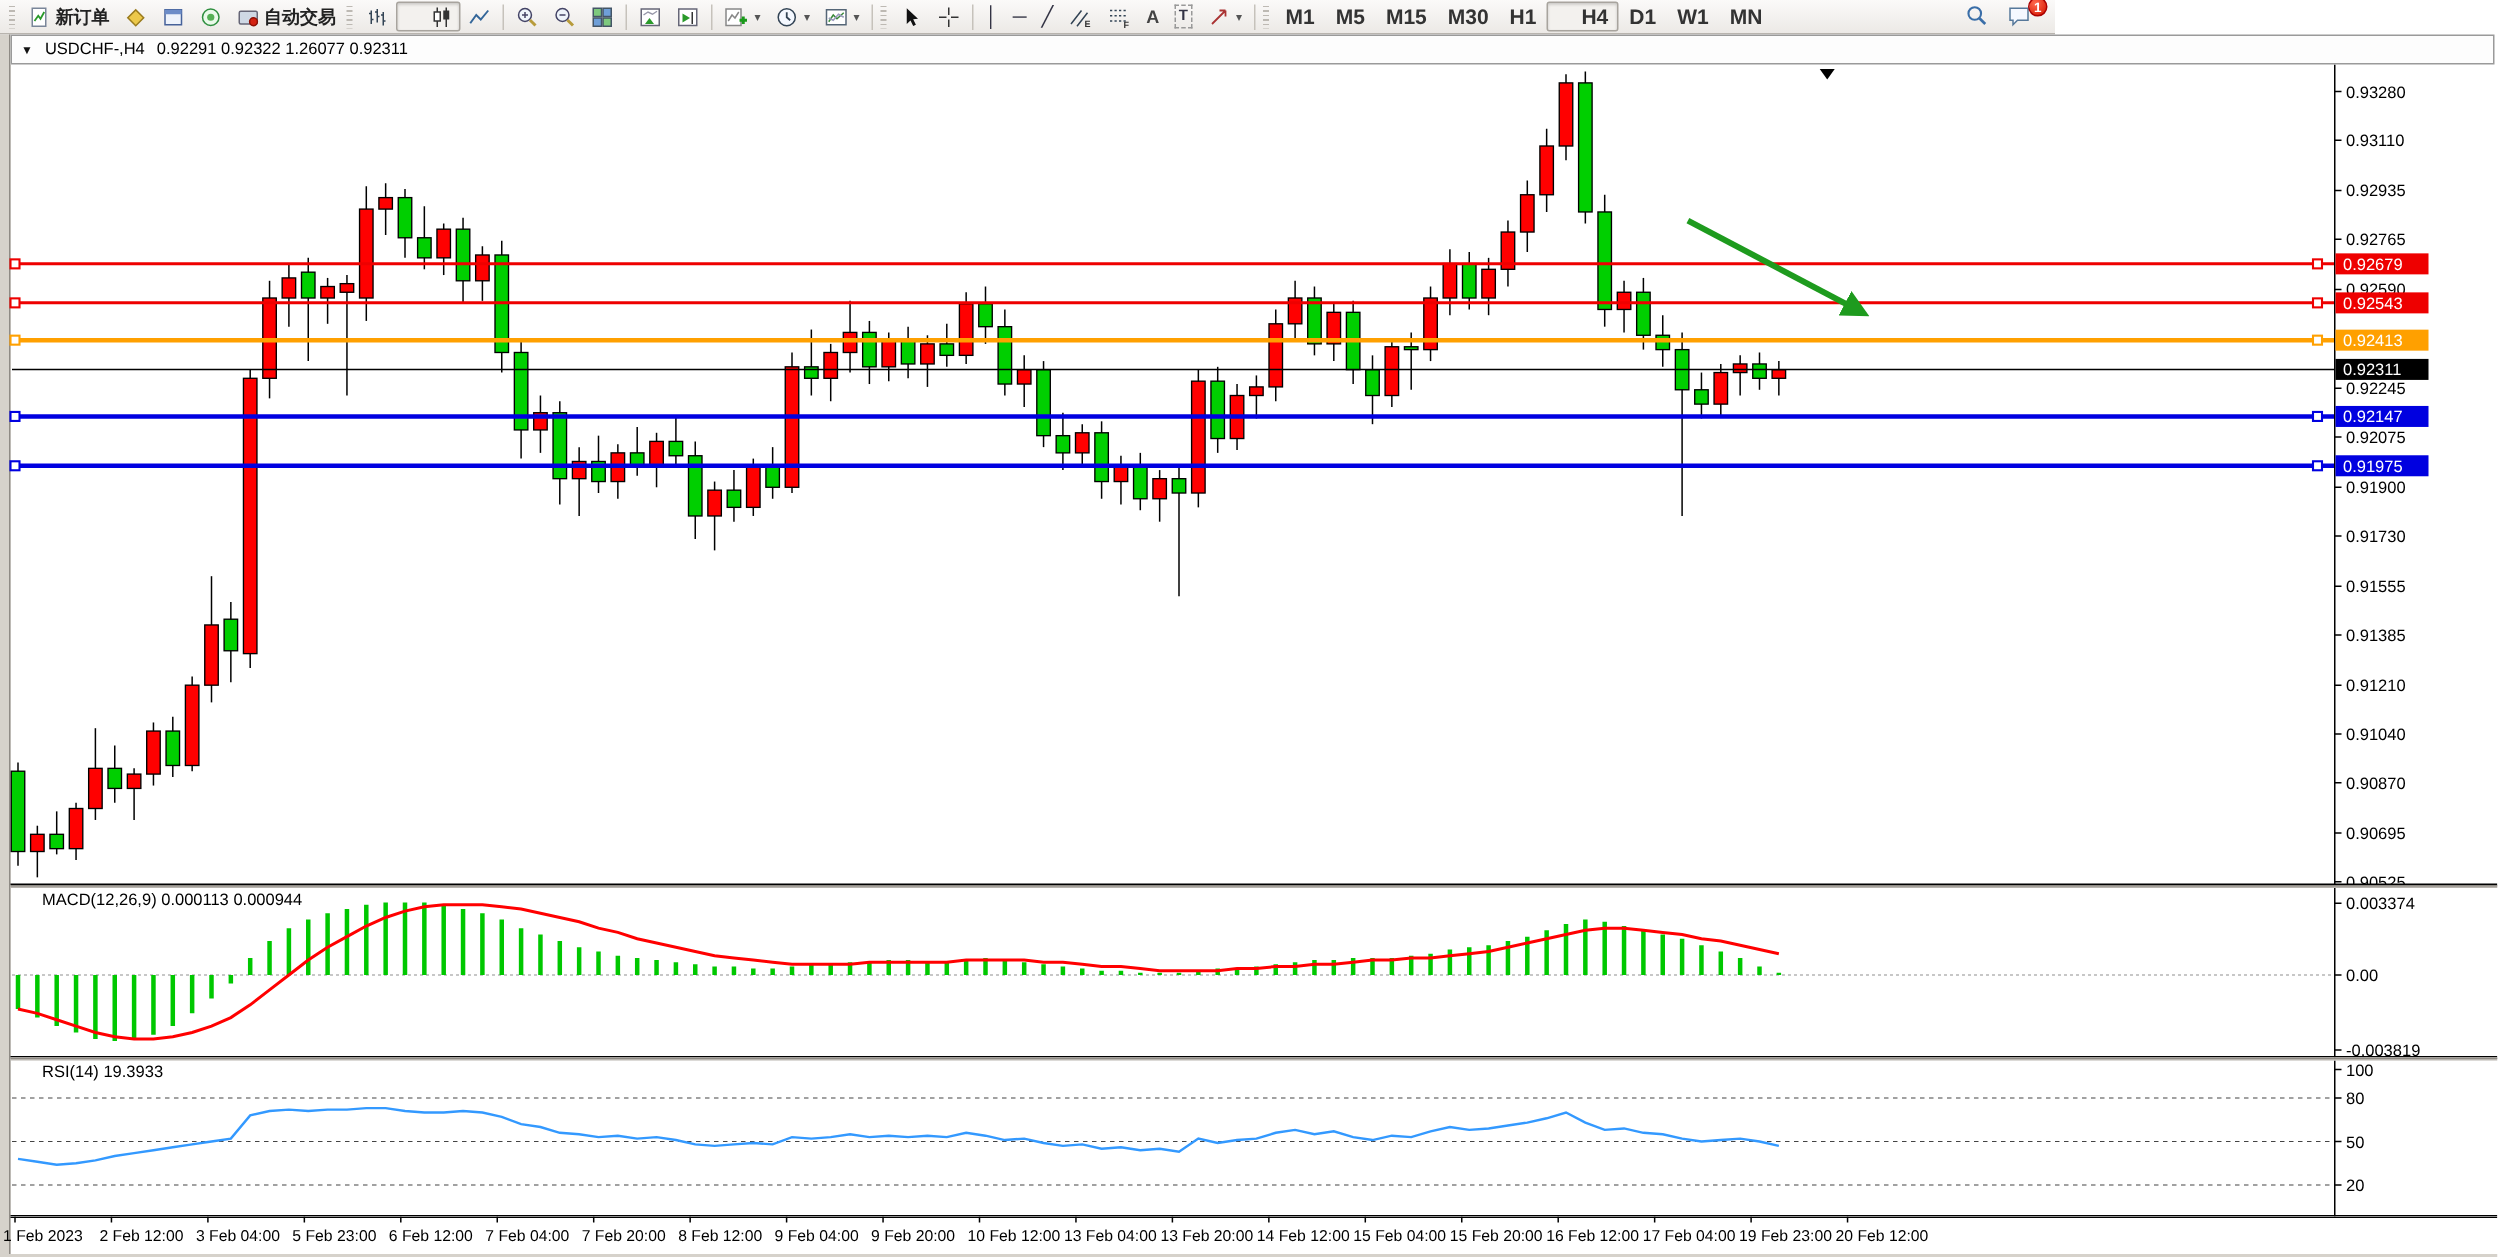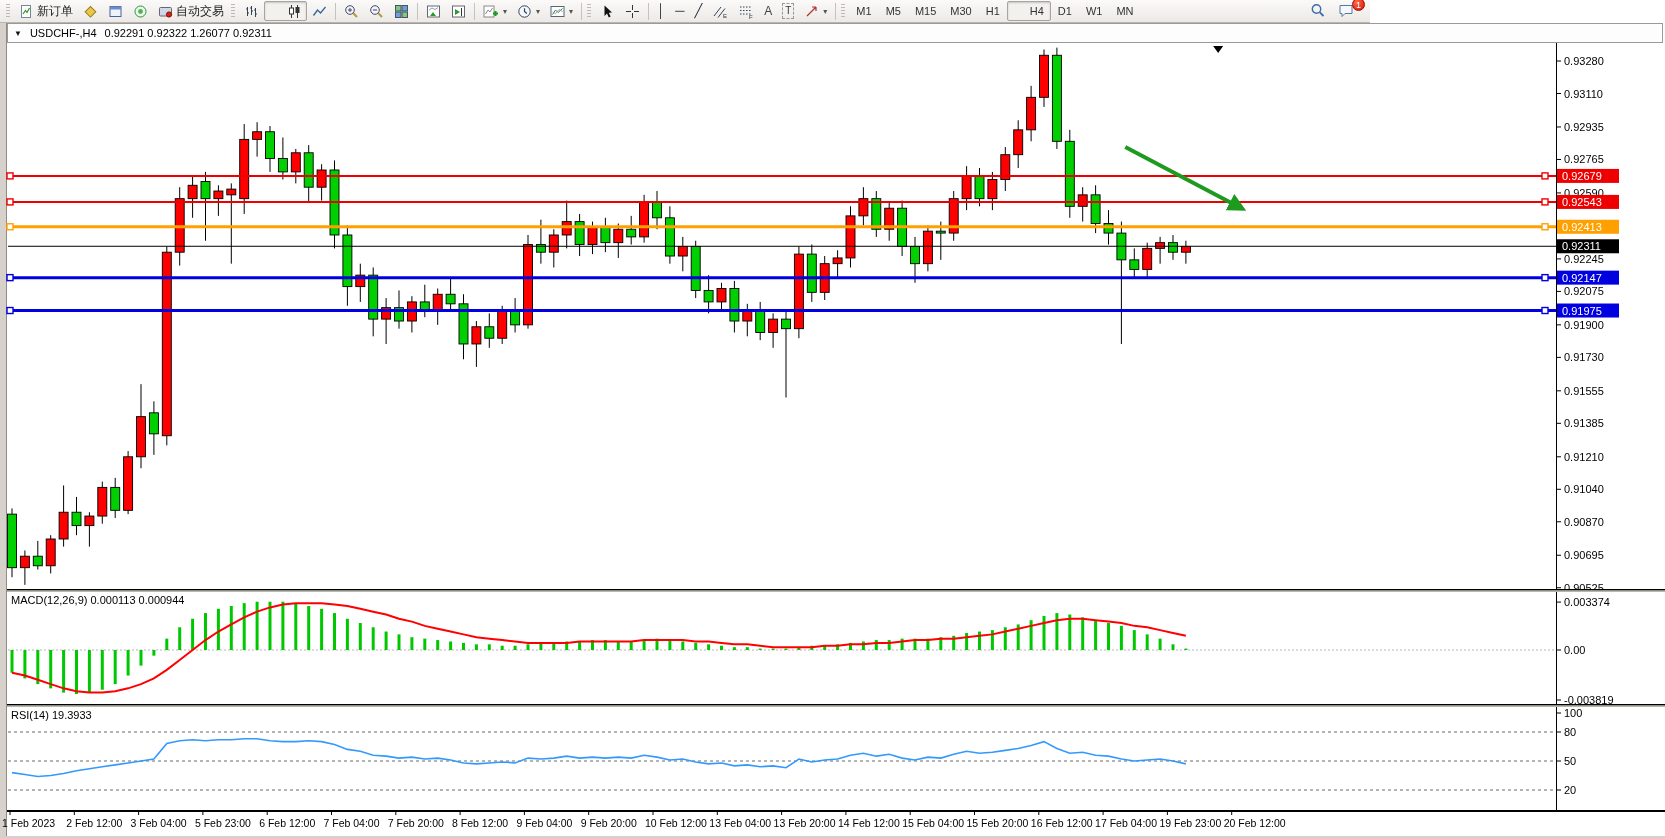--- a/index.html
+++ b/index.html
@@ -3,48 +3,48 @@
 <meta charset="utf-8">
 <style>
   * { margin:0; padding:0; box-sizing:border-box; }
   html,body { width:1665px; height:838px; overflow:hidden; background:#fff;
     font-family:"Liberation Sans","DejaVu Sans",sans-serif; }
   #app { position:relative; width:1665px; height:838px; background:#fff; }
 
   
   .toolbar { position:absolute; left:0; top:0; width:1370px; height:23px;
     background:linear-gradient(#fbfaf9,#ece9e6); border-bottom:1px solid #b8b4ae;
-    display:flex; align-items:center; padding:0 4px; font-size:12px; color:#222; }
+    display:flex; align-items:center; padding:0 4px; font-size:12px; color:#222;font-weight:bold; }
   .grip { width:4px; height:15px; margin:0 4px 0 2px;
     background:repeating-linear-gradient(#bdb9b3 0 1px, transparent 1px 3px); }
   .tb-btn { display:inline-flex; align-items:center; gap:3px; height:20px;
     padding:1px 4px; border:1px solid transparent; border-radius:2px; cursor:default; }
   .tb-btn.active { background:#f3f1ee; border:1px solid #a8a49e;
     box-shadow:inset 0 1px 2px rgba(0,0,0,.18);padding-left:22px; }
   .tb-sep { width:1px; height:17px; background:#c6c2bb; margin:0 3px; }
-  .tf { font-size:11px; color:#333; padding:2px 6px; }
+  .tf { font-size:14px; color:#333; padding:2px 6px; }
   .dd { font-size:8px; color:#555; margin-left:1px; }
   .glyph { font-size:13px; color:#334; line-height:14px; }
   .right-group { margin-left:auto; display:flex; align-items:center; gap:2px; padding-right:6px; }
   .chat-wrap { position:relative; }
   .badge { position:absolute; top:-4px; right:-6px; min-width:13px; height:13px;
     background:radial-gradient(circle at 35% 30%, #ff6a4d,#d41400); color:#fff; border-radius:50%;
     font-size:9px; line-height:13px; text-align:center; padding:0 2px; border:1px solid #a00; }
 
   
   .chart-titlebar { position:absolute; left:7px; top:23px; width:1656px; height:20px;
     background:#fdfdfd; border:1px solid #9a9a9a; display:flex; align-items:center;
     gap:8px; padding:0 6px; font-size:11px; color:#000; }
   .chart-titlebar .tri { font-size:8px; color:#111; }
   .left-strip { position:absolute; left:0; top:23px; width:7px; height:815px;
     background:#d6d2cb; border-right:1px solid #8f8b85; }
   .pane-sep { position:absolute; left:7px; width:1658px; height:2px;
     background:#b9b5af; border-top:1px solid #8f8b85; }
   svg.pane { position:absolute; left:0; background:transparent; }
-  .ind-label { position:absolute; left:11px; font-size:11px; color:#000; z-index:5; }
+  .ind-label { position:absolute; left:28px; font-size:11px; color:#000; z-index:5; }
   .bottom-strip { position:absolute; left:0; top:836px; width:1665px; height:2px; background:#d6d2cb; }
 
   
   .mi { display:inline-block; vertical-align:middle; }
   .boxT { border:1px dashed #999; padding:0 2px; font-size:10px; }
 </style>
 </head>
 <body>
 
 <div id="app">

